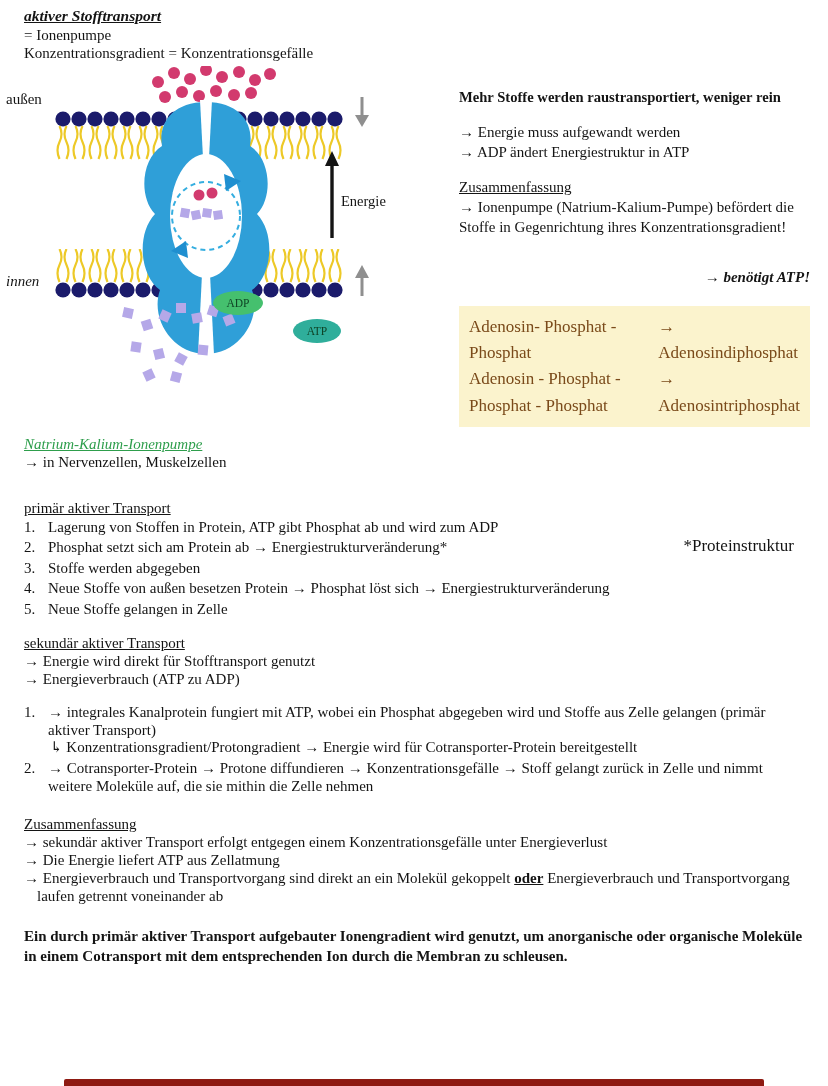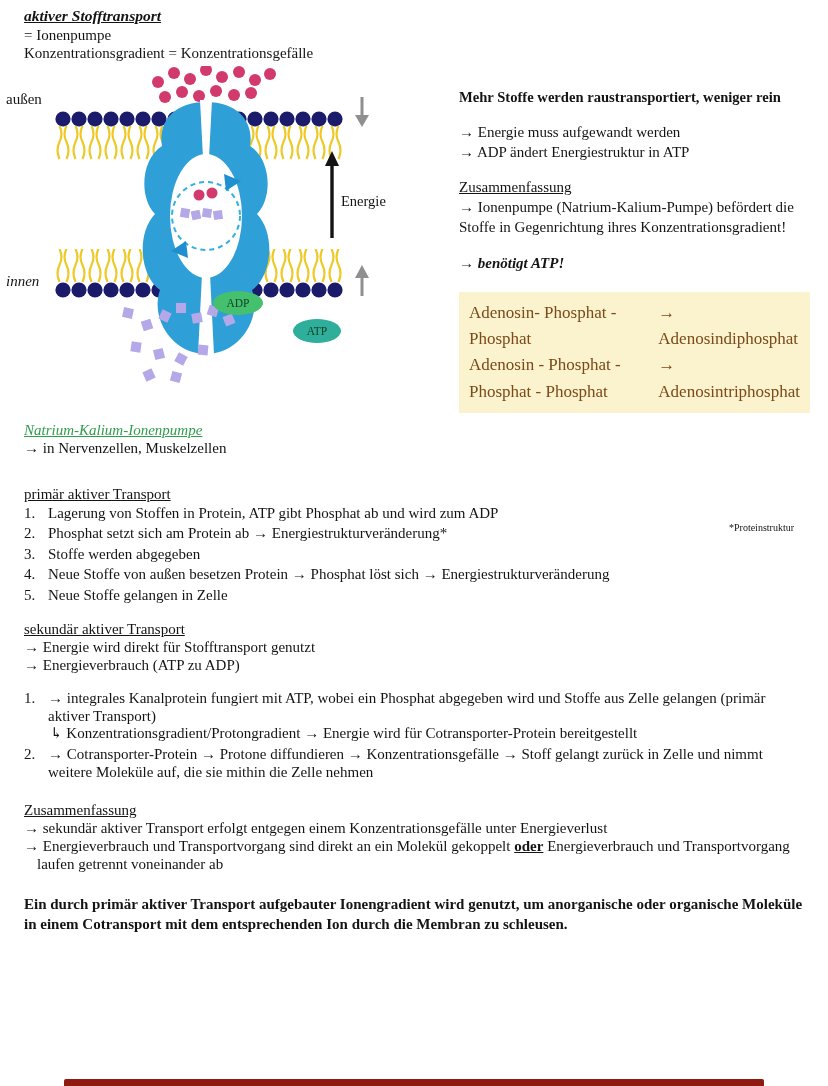--- a/index.html
+++ b/index.html
@@ -36,21 +36,21 @@
   .arrow-black { stroke:#141414; stroke-width:3.4; }
   .arrow-black-head { fill:#141414; }
   .svgtxt { font-family:"Liberation Serif","DejaVu Serif",serif; fill:#141414; }
   .mol-label { font-size:11.5px; fill:#0d3f22; }
   .adp { fill:var(--adp-green,#45c06e); }
   .atp { fill:var(--atp-green,#2fae9b); }
 
   .right-panel { flex:1; padding:22px 18px 4px 14px; line-height:1.32; }
   .rp-headline { font-weight:bold; font-size:14.6px; white-space:nowrap; margin-bottom:16px; }
   .rp-sum-head { text-decoration:underline; margin-top:16px; }
-  .rp-atp { font-weight:bold; font-style:italic; margin-top:16px; }
+  .rp-atp { font-weight:bold; font-style:italic; margin-top:30px;text-align:right; }
   .highlight-box {
     margin-top:18px; background:var(--highlight-bg,#fbf3cd);
     color:var(--highlight-text,#7a4a1a); font-size:17px;
     padding:8px 10px; line-height:1.55;
   }
   .hl-row { display:flex; justify-content:space-between; }
 
   
   .section { margin:0 24px; }
   .pump-section { margin-top:4px; }
@@ -61,21 +61,21 @@
   .secondary-section { margin-top:16px; }
   .summary-section { margin-top:20px; }
 
   .nlist { list-style:none; margin-top:2px; line-height:1.16; }
   .nlist-sec { margin-top:16px; line-height:1.18; }
   .nitem { display:flex; }
   .nitem + .nitem { margin-top:3px; }
   .nitem .num { width:24px; flex:none; }
   .nitem .txt { flex:1; }
   .subtext { display:block; padding-left:2px; }
-  .side-note { position:absolute; right:10px; top:37px; font-size:10px; }
+  .side-note { position:absolute; right:10px; top:37px; font-size:17px; }
 
   .hang { padding-left:13px; text-indent:-13px; }
   .emph { font-weight:bold; text-decoration:underline; }
 
   .conclusion { margin:22px 24px 0 24px; font-weight:bold; line-height:1.3; }
 
   .bottom-bar {
     position:absolute; left:64px; bottom:0; width:700px; height:7px;
     background:var(--bottom-bar,#8e1a12); border-radius:2px 2px 0 0;
   }
@@ -257,19 +257,20 @@
       <li class="nitem">
         <span class="num">2.</span>
         <span class="txt">→ Cotransporter-Protein → Protone diffundieren → Konzentrationsgefälle → Stoff gelangt zurück in Zelle und nimmt weitere Moleküle auf, die sie mithin die Zelle nehmen</span>
       </li>
     </ol>
   </section>
 
   <section class="section summary-section">
     <div class="block-head">Zusammenfassung</div>
     <div class="hang">→ sekundär aktiver Transport erfolgt entgegen einem Konzentrationsgefälle unter Energieverlust</div>
+    <div class="hang">→ Die Energie liefert ATP aus Zellatmung</div>
     <div class="hang"><span>→ Energieverbrauch und Transportvorgang sind direkt an ein Molekül gekoppelt </span><span class="emph">oder</span><span> Energieverbrauch und Transportvorgang laufen getrennt voneinander ab</span></div>
   </section>
 
   <p class="conclusion">Ein durch primär aktiver Transport aufgebauter Ionengradient wird genutzt, um anorganische oder organische Moleküle in einem Cotransport mit dem entsprechenden Ion durch die Membran zu schleusen.</p>
 
   <div class="bottom-bar"></div>
 </div>
 
 </body></html>

